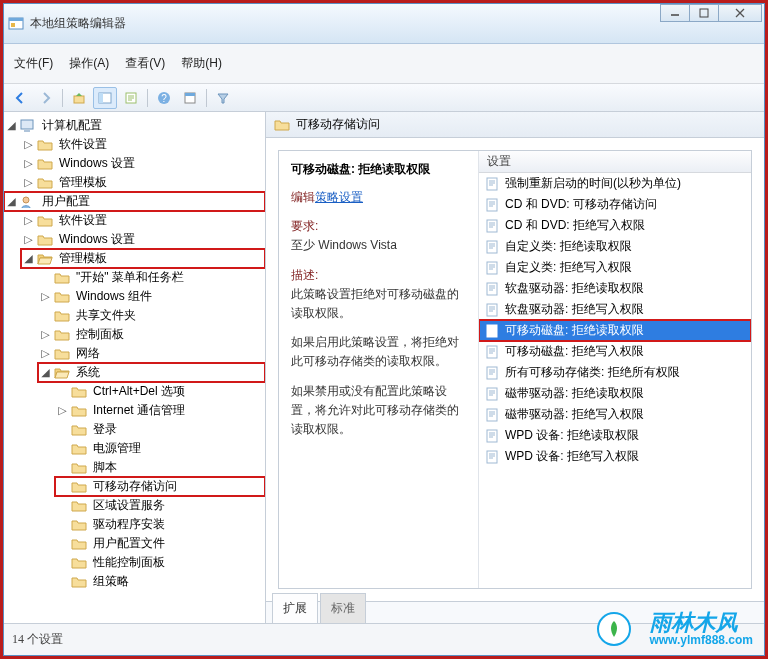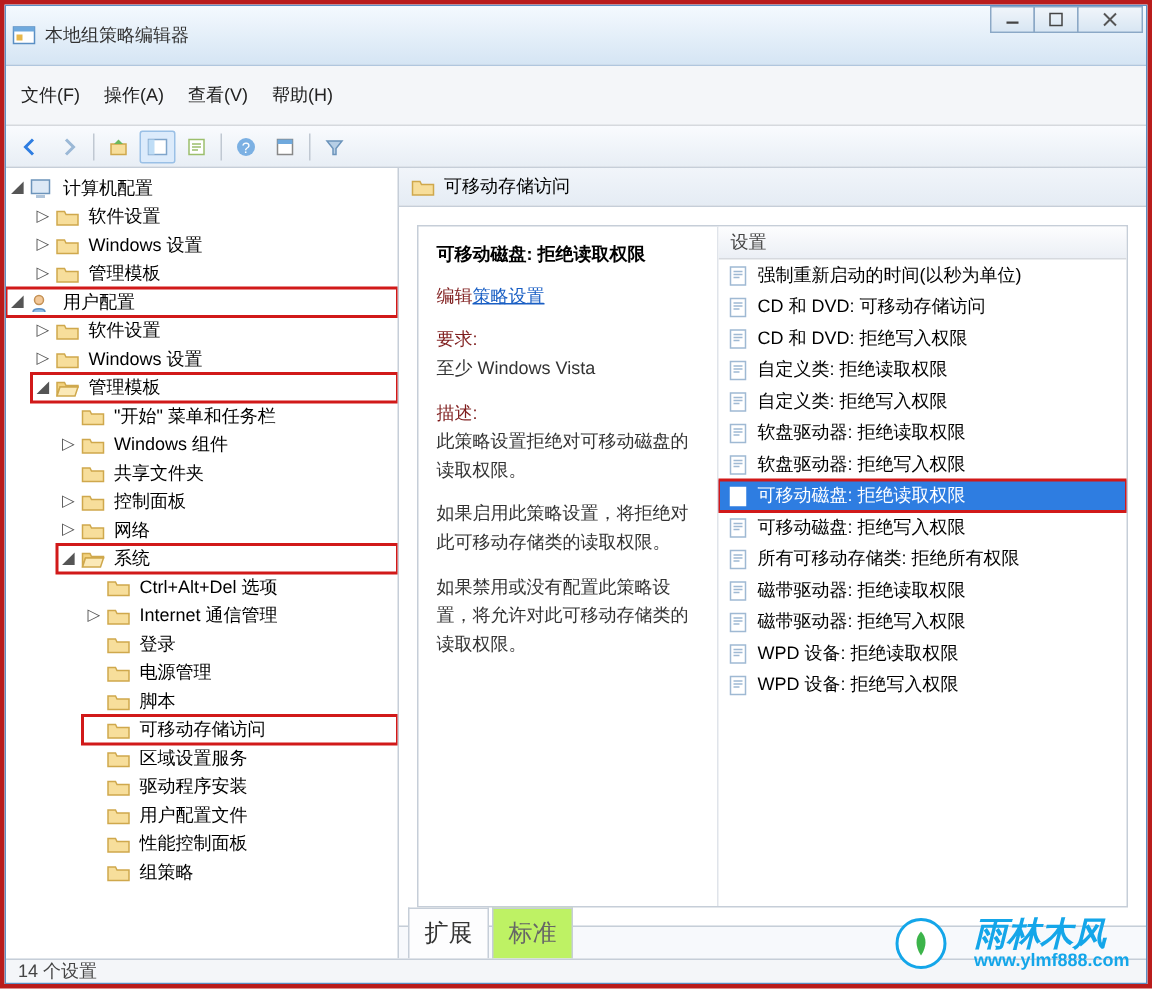--- a/index.html
+++ b/index.html
@@ -27,23 +27,23 @@
 .desc-col h4 { font-size: 12px; margin-bottom: 10px; }
 .desc-col .link { color: #1A5FC4; text-decoration: underline; }
 .desc-col p { margin-bottom: 10px; line-height: 1.6; color: #333; }
 .desc-col .lbl { color: #7f1d1d; }
 .list-col { flex: 1; overflow: auto; }
 .list-header { height: 22px; border-bottom: 1px solid #D6D9DE; display: flex; align-items: center; padding-left: 8px; background: linear-gradient(#FDFDFE,#EBEFF5); color: #444; }
 .list-item { height: 21px; display: flex; align-items: center; padding: 0 6px; gap: 6px; white-space: nowrap; }
 .list-item.sel { background: #2E7DE1; color: #fff; }
 .list-item.sel.redbox { outline: 2px solid #D11919; outline-offset: -1px; }
 .rp-tabs { height: 22px; display: flex; align-items: flex-end; padding-left: 6px; gap: 2px; border-top: 1px solid #C6CED8; background: #F7F9FC; }
-.tab { padding: 6px 10px; border: 1px solid #C6CED8; border-bottom: none; background: #FDFDFE; font-size: 16px; color: #333; }
-.tab.inactive { background: #bef264; color: #666; }
-.statusbar { height: 16px; border-top: 1px solid #C6CED8; background: #F4F6F9; display: flex; align-items: center; padding: 0 8px; color: #444; }
+.tab { padding: 6px 10px; border: 1px solid #C6CED8; border-bottom: none; background: #FDFDFE; font-size: 12px; color: #333; }
+.tab.inactive { background: #e5e5e5; color: #666; }
+.statusbar { height: 32px; border-top: 1px solid #C6CED8; background: #F4F6F9; display: flex; align-items: center; padding: 0 8px; color: #444; font-family: Liberation Serif, serif; }
 .watermark { position: absolute; right: 12px; bottom: 10px; display: flex; align-items: center; gap: 18px; }
 .watermark .logo { width: 34px; height: 34px; border: 2px solid #14A6E9; border-radius: 50%; display: flex; align-items: center; justify-content: center; background: #fff; }
 .watermark .text { font-size: 22px; font-weight: bold; color: #14A6E9; font-style: italic; display: flex; flex-direction: column; line-height: 1; }
 .watermark .url { font-size: 12px; color: #14A6E9; font-style: normal; font-weight: bold; }
 
 .tree { list-style: none; }
 .tree ul { list-style: none; padding-left: 17px; }
 .tree li { position: relative; }
 .tree .row { display: flex; align-items: center; height: 19px; padding-left: 2px; gap: 3px; white-space: nowrap; }
 .tree .toggle { width: 11px; height: 11px; display: inline-flex; align-items: center; justify-content: center; color: #555; font-size: 11px; line-height: 1; cursor: default; }

